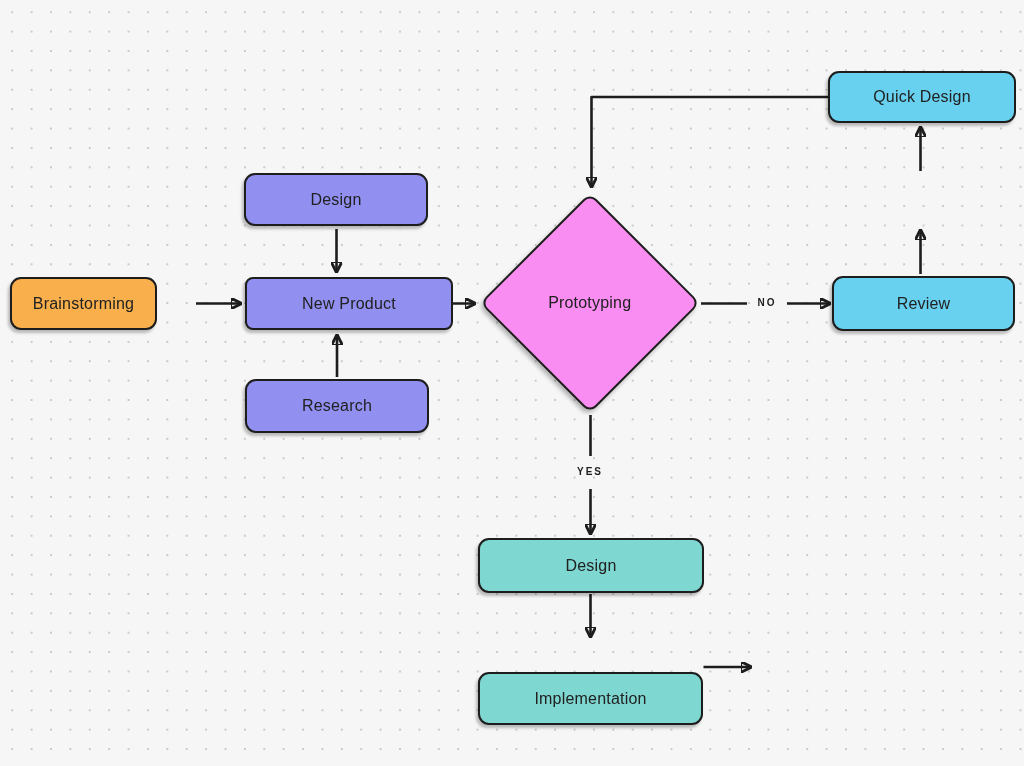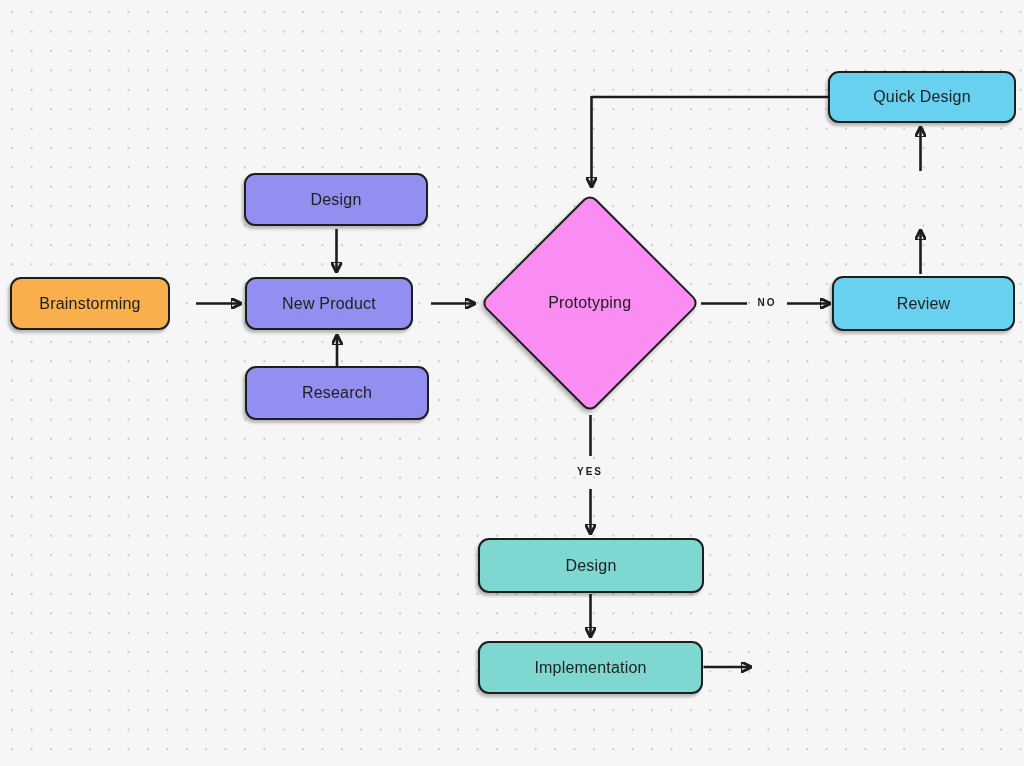--- a/index.html
+++ b/index.html
@@ -39,29 +39,29 @@
     justify-content: center;
     box-shadow: -2px 3px 3px rgba(0,0,0,0.25);
   }
   .node-label {
     font-size: 16px;
     letter-spacing: 0.2px;
     color: #212121;
     white-space: nowrap;
   }
   
-  #n-brainstorming { left: 10px;  top: 277px; width: 160px; height: 53px; }
+  #n-brainstorming { left: 10px;  top: 277px; width: 147px; height: 53px; }
   #n-trends        { left: 244px; top: 173px; width: 184px; height: 53px; }
-  #n-new-product   { left: 245px; top: 277px; width: 168px; height: 53px; }
-  #n-research      { left: 245px; top: 366px; width: 184px; height: 54px; }
+  #n-new-product   { left: 245px; top: 277px; width: 208px; height: 53px; border-radius: 8px; }
+  #n-research      { left: 245px; top: 379px; width: 184px; height: 54px; }
   #n-quick-design  { left: 828px; top: 71px;  width: 188px; height: 52px; }
   #n-refinement    { left: 827px; top: 173px; width: 190px; height: 53px; }
   #n-review        { left: 832px; top: 276px; width: 183px; height: 55px; }
   #n-design        { left: 478px; top: 538px; width: 226px; height: 55px; }
-  #n-implementation{ left: 478px; top: 641px; width: 225px; height: 53px; }
+  #n-implementation{ left: 478px; top: 672px; width: 225px; height: 53px; }
   #n-testing       { left: 756px; top: 641px; width: 186px; height: 52px; }
   
   .diamond-wrap {
     position: absolute;
     left: 512px; top: 225px;
     width: 156px; height: 156px;
     filter: drop-shadow(-2px 3px 2px rgba(0,0,0,0.28));
   }
   .diamond-wrap .node {
     position: absolute;

